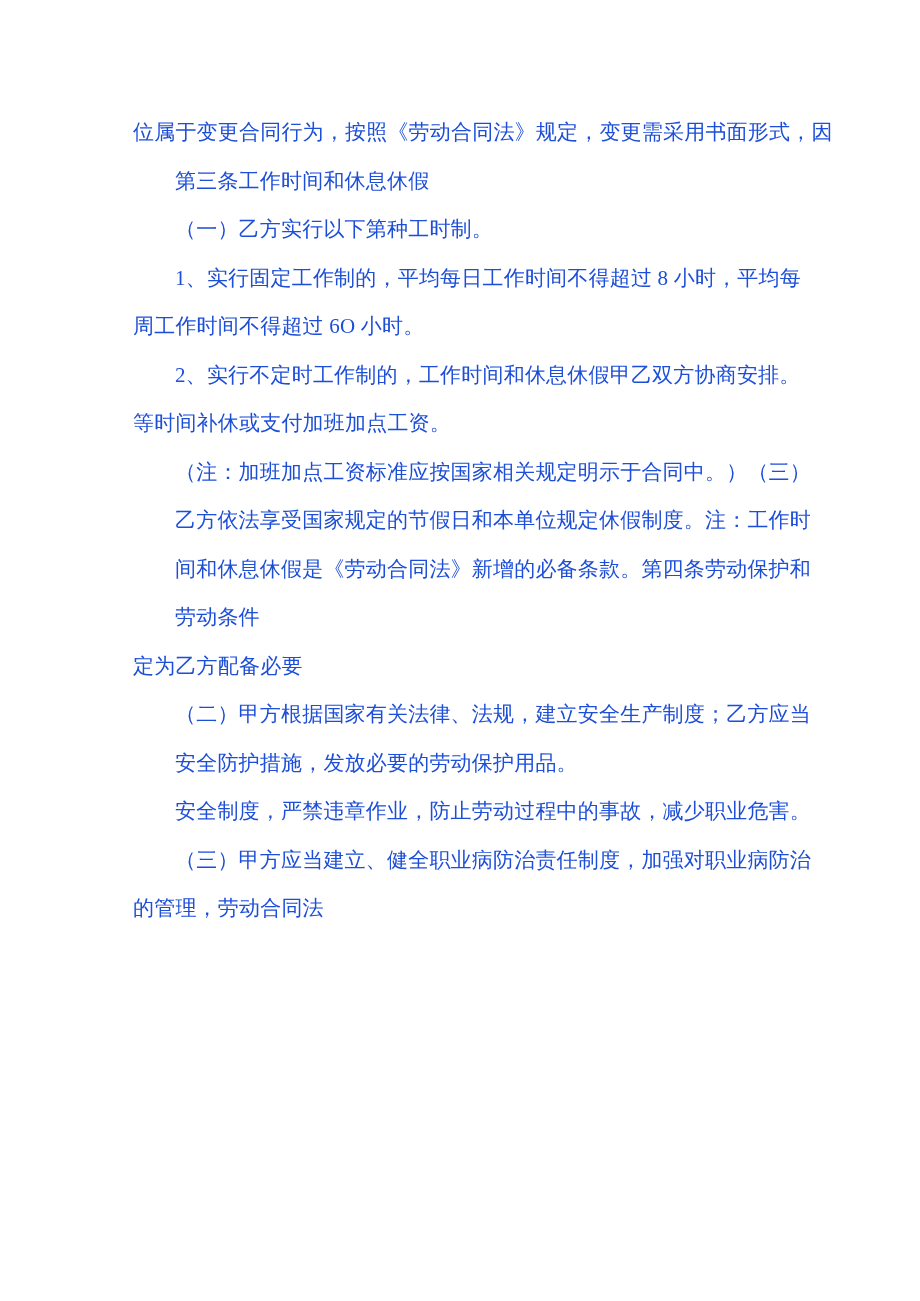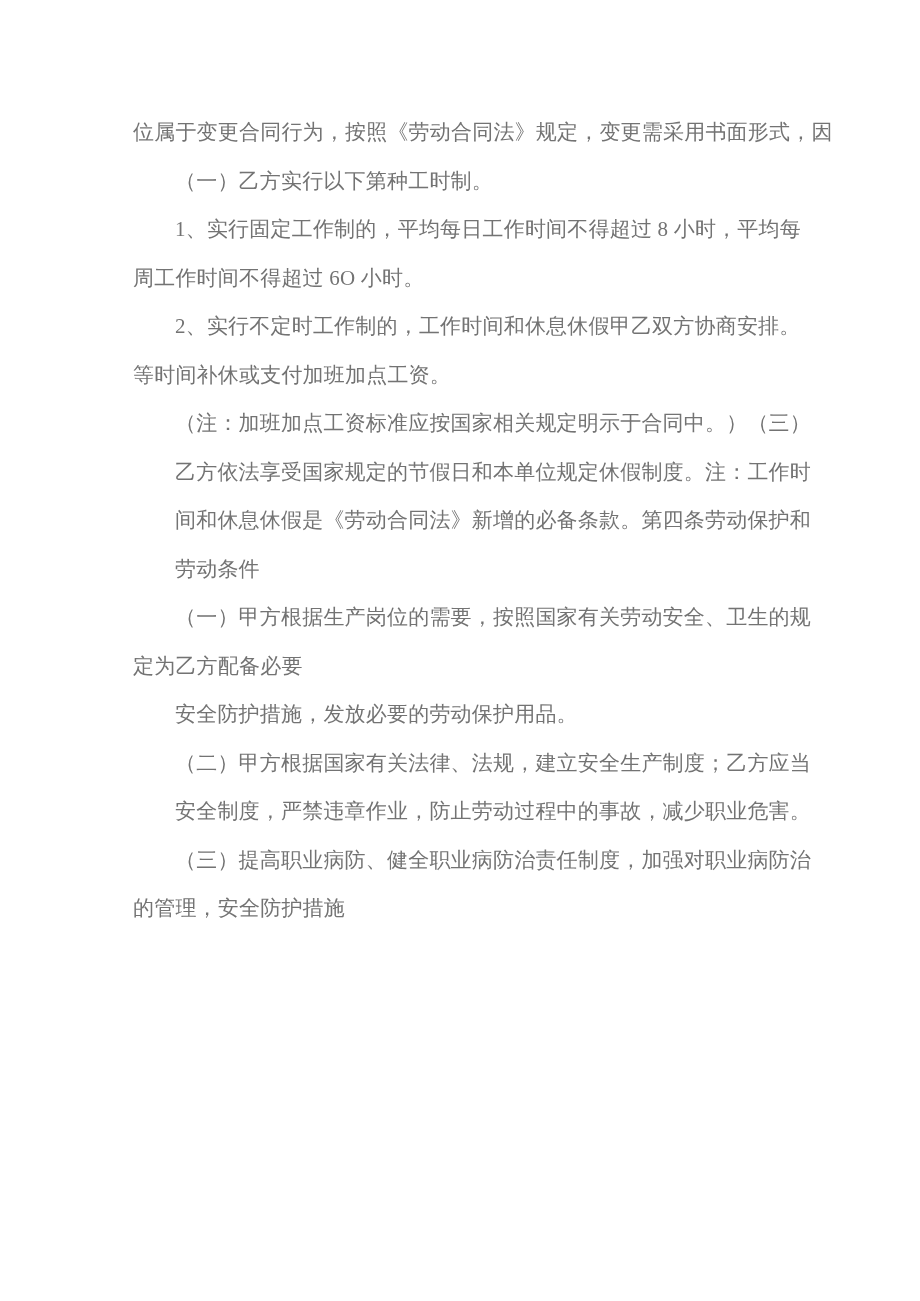--- a/index.html
+++ b/index.html
@@ -16,43 +16,43 @@
     padding-top: 108px;
     padding-left: 133px;
     padding-right: 118px;
     overflow: hidden;
   }
   .line {
     font-family: "Liberation Serif", "DejaVu Serif", serif;
     font-size: 21px;
     line-height: 48.5px;
     height: 48.5px;
-    color: #737373;
+    color: #1d4ed8;
     white-space: pre;
     letter-spacing: 0.2px;
     font-weight: 400;
   }
   .indent {
     padding-left: 42px;
   }
 </style>
 </head>
 <body>
 
 <div class="page">
   <div class="line">位属于变更合同行为，按照《劳动合同法》规定，变更需采用书面形式，因</div>
+  <div class="line indent">第三条工作时间和休息休假</div>
   <div class="line indent">（一）乙方实行以下第种工时制。</div>
   <div class="line indent">1、实行固定工作制的，平均每日工作时间不得超过 8 小时，平均每</div>
   <div class="line">周工作时间不得超过 6O 小时。</div>
   <div class="line indent">2、实行不定时工作制的，工作时间和休息休假甲乙双方协商安排。</div>
   <div class="line">等时间补休或支付加班加点工资。</div>
   <div class="line indent">（注：加班加点工资标准应按国家相关规定明示于合同中。）（三）</div>
   <div class="line indent">乙方依法享受国家规定的节假日和本单位规定休假制度。注：工作时</div>
   <div class="line indent">间和休息休假是《劳动合同法》新增的必备条款。第四条劳动保护和</div>
   <div class="line indent">劳动条件</div>
-  <div class="line indent">（一）甲方根据生产岗位的需要，按照国家有关劳动安全、卫生的规</div>
   <div class="line">定为乙方配备必要</div>
+  <div class="line indent">（二）甲方根据国家有关法律、法规，建立安全生产制度；乙方应当</div>
   <div class="line indent">安全防护措施，发放必要的劳动保护用品。</div>
-  <div class="line indent">（二）甲方根据国家有关法律、法规，建立安全生产制度；乙方应当</div>
   <div class="line indent">安全制度，严禁违章作业，防止劳动过程中的事故，减少职业危害。</div>
-  <div class="line indent">（三）提高职业病防、健全职业病防治责任制度，加强对职业病防治</div>
-  <div class="line">的管理，安全防护措施</div>
+  <div class="line indent">（三）甲方应当建立、健全职业病防治责任制度，加强对职业病防治</div>
+  <div class="line">的管理，劳动合同法</div>
 </div>
 
 </body></html>

